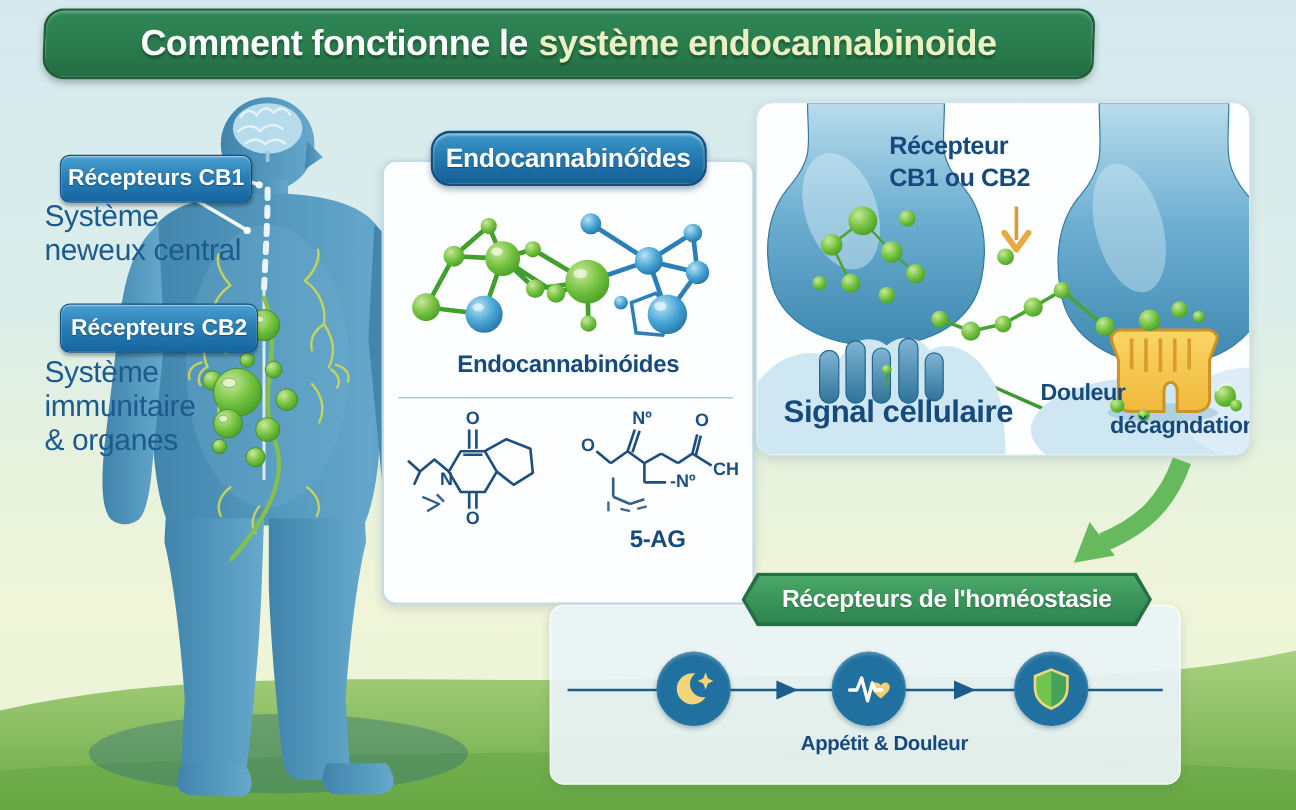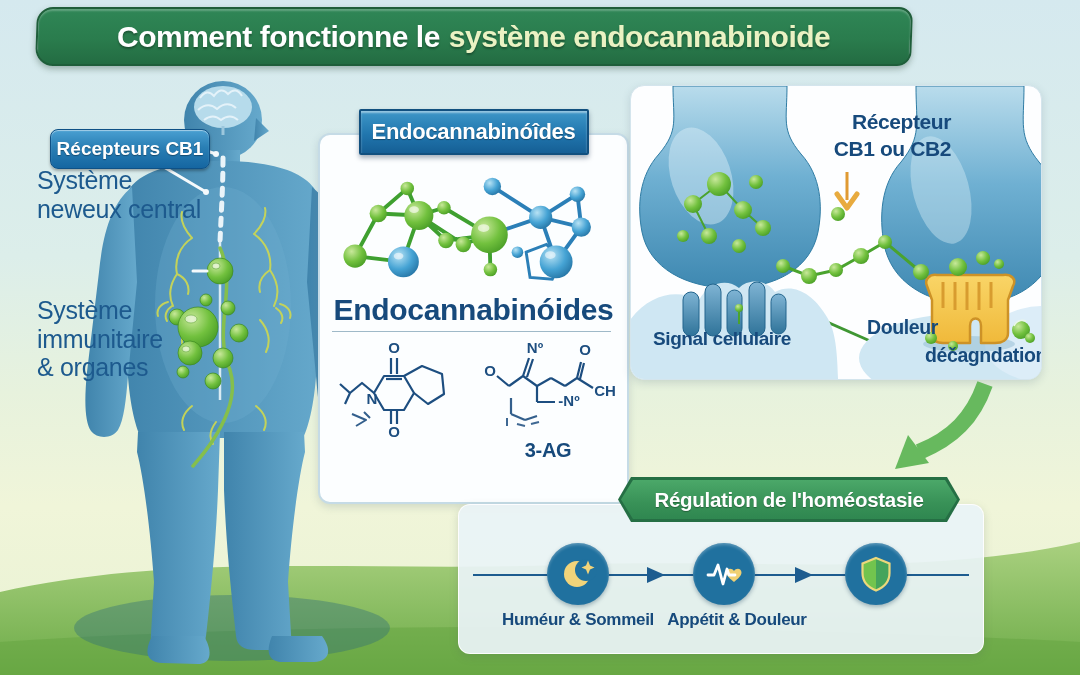--- a/index.html
+++ b/index.html
@@ -42,42 +42,42 @@
   
   .panel-endo{
     left:318px;top:133px;width:307px;height:367px;
     background:#fcfeff;border:2px solid #c5dbe6;border-radius:12px;
     box-shadow:0 3px 8px rgba(60,90,110,.18);
   }
   .endo-tab{
     position:absolute;left:50%;top:-26px;transform:translateX(-50%);
     width:226px;height:42px;
     background:linear-gradient(180deg,#3e97c8 0%,#2176ae 55%,#155f95 100%);
-    border:2px solid #11507f;border-radius:2px;
+    border:2px solid #11507f;border-radius:16px;
     box-shadow:0 3px 5px rgba(0,30,60,.35), inset 0 2px 2px rgba(255,255,255,.45);
     display:flex;align-items:center;justify-content:center;
     color:#fff;font-size:22px;font-weight:800;letter-spacing:-.3px;
     text-shadow:0 1px 1px rgba(0,0,0,.35);white-space:nowrap;
   }
-  .mol-caption{position:absolute;left:0;top:158px;width:100%;text-align:center;color:#174a7c;font-size:30px;font-weight:800;letter-spacing:-.3px}
+  .mol-caption{position:absolute;left:0;top:158px;width:100%;text-align:center;color:#174a7c;font-size:20px;font-weight:800;letter-spacing:-.3px}
   .endo-divider{position:absolute;left:12px;top:196px;width:279px;height:0;border-top:1.5px solid #9fb9c8}
   .struct-label{position:absolute;text-align:center;color:#174a7c;font-size:20px;font-weight:800;line-height:1.1;letter-spacing:-.3px;white-space:pre-line}
   .lab-aea{left:10px;top:304px;width:138px}
   .lab-ag{left:158px;top:304px;width:140px}
   .atomtxt{font-size:15px;font-weight:700;fill:#1d4e80;font-family:"Liberation Sans",sans-serif}
 
   
   .panel-syn{
     left:630px;top:85px;width:410px;height:293px;
     background:#fdfeff;border:1.5px solid #d4e5ed;border-radius:14px;
     box-shadow:0 3px 8px rgba(60,90,110,.18);overflow:hidden;
   }
   .syn-text{position:absolute;color:#174a7c;font-weight:800;letter-spacing:-.4px}
-  .receptor-label{left:110px;top:22px;width:210px;text-align:right;font-size:21px;line-height:1.3;white-space:pre-line}
-  .signal-label{left:22px;top:242px;font-size:19px}
+  .receptor-label{left:110px;top:22px;width:210px;text-align:left;font-size:21px;line-height:1.3;white-space:pre-line}
+  .signal-label{left:22px;top:242px;font-size:26px}
   .enzyme-label{left:236px;top:230px;font-size:19.5px}
   .degradation-label{left:294px;top:258px;font-size:19.5px}
 
   
   .panel-homeo{
     left:458px;top:504px;width:524px;height:148px;
     background:rgba(234,243,246,.93);border:1px solid rgba(255,255,255,.9);
     border-radius:12px;box-shadow:0 3px 8px rgba(80,110,90,.22);
   }
   .ribbon{left:618px;top:477px;width:342px;height:45px;
@@ -176,20 +176,21 @@
 
   <div class="abs banner">
     <div class="banner-inner">
       <span class="banner-prefix">Comment fonctionne le</span><span class="banner-hl">système endocannabinoide</span>
     </div>
   </div>
 
   <div class="abs blue-btn btn-cb1">Récepteurs CB1</div>
   <div class="abs body-caption cap-cb1">Système
 neweux central</div>
+  <div class="abs blue-btn btn-cb2">Récepteurs CB2</div>
   <div class="abs body-caption cap-cb2">Système
 immunitaire
 &amp; organes</div>
 
   <div class="abs panel-endo">
     <div class="endo-tab">Endocannabinóîdes</div>
 
     <svg class="abs" style="left:8px;top:32px" width="290" height="124" viewBox="0 0 300 128">
       <defs>
         <radialGradient id="gBall" cx="0.35" cy="0.3" r="0.8">
@@ -259,21 +260,21 @@
         <path d="M36,60 L36,76 M36,76 L50,82 M50,82 L62,78" opacity="0.9"></path>
         <path d="M32,80 l0,8 M42,86 l8,2 M56,86 l8,-2" opacity="0.85" stroke-width="2"></path>
       </g>
       <text class="atomtxt" x="60" y="15" text-anchor="middle">Nº</text>
       <text class="atomtxt" x="15" y="38" text-anchor="middle">O</text>
       <text class="atomtxt" x="110" y="17" text-anchor="middle">O</text>
       <text class="atomtxt" x="94" y="68" text-anchor="middle">-Nº</text>
       <text class="atomtxt" x="130" y="58" text-anchor="middle">CH</text>
     </svg>
 
-    <div class="struct-label lab-ag">3-AG</div>
+    <div class="struct-label lab-ag">5-AG</div>
   </div>
 
   <div class="abs panel-syn">
     <svg width="410" height="293" viewBox="0 0 410 293">
       <defs>
         <linearGradient id="bulbGrad" x1="0" y1="0" x2="0" y2="1">
           <stop offset="0" stop-color="#b9dcec"></stop>
             <stop offset="0.45" stop-color="#6fb0d2"></stop>
             <stop offset="1" stop-color="#3e88b1"></stop>
         </linearGradient>
@@ -395,23 +396,22 @@
       </svg>
     </div>
     <div class="flow-circle c3">
       <svg width="40" height="40" viewBox="0 0 40 40">
         <path d="M20,4 L33.5,9.5 L33.5,19 C33.5,28.5 27.5,33.5 20,36.5 C12.5,33.5 6.5,28.5 6.5,19 L6.5,9.5 Z" fill="#45a45c"></path>
         <path d="M20,4 L6.5,9.5 L6.5,19 C6.5,28.5 12.5,33.5 20,36.5 Z" fill="#72c44e"></path>
         <path d="M20,4 L33.5,9.5 L33.5,19 C33.5,28.5 27.5,33.5 20,36.5 C12.5,33.5 6.5,28.5 6.5,19 L6.5,9.5 Z" fill="none" stroke="#ecd87c" stroke-width="2.2"></path>
       </svg>
     </div>
 
-    <div class="flow-label l1">Huméur &amp; Sommeil</div>
     <div class="flow-label l2">Appétit &amp; Douleur</div>
   </div>
 
   <div class="abs ribbon">
     <div class="ribbon-inner">
-      <span class="ribbon-text">Régulation de l'homéostasie</span>
+      <span class="ribbon-text">Récepteurs de l'homéostasie</span>
     </div>
   </div>
 
 </div>
 
 </body></html>

